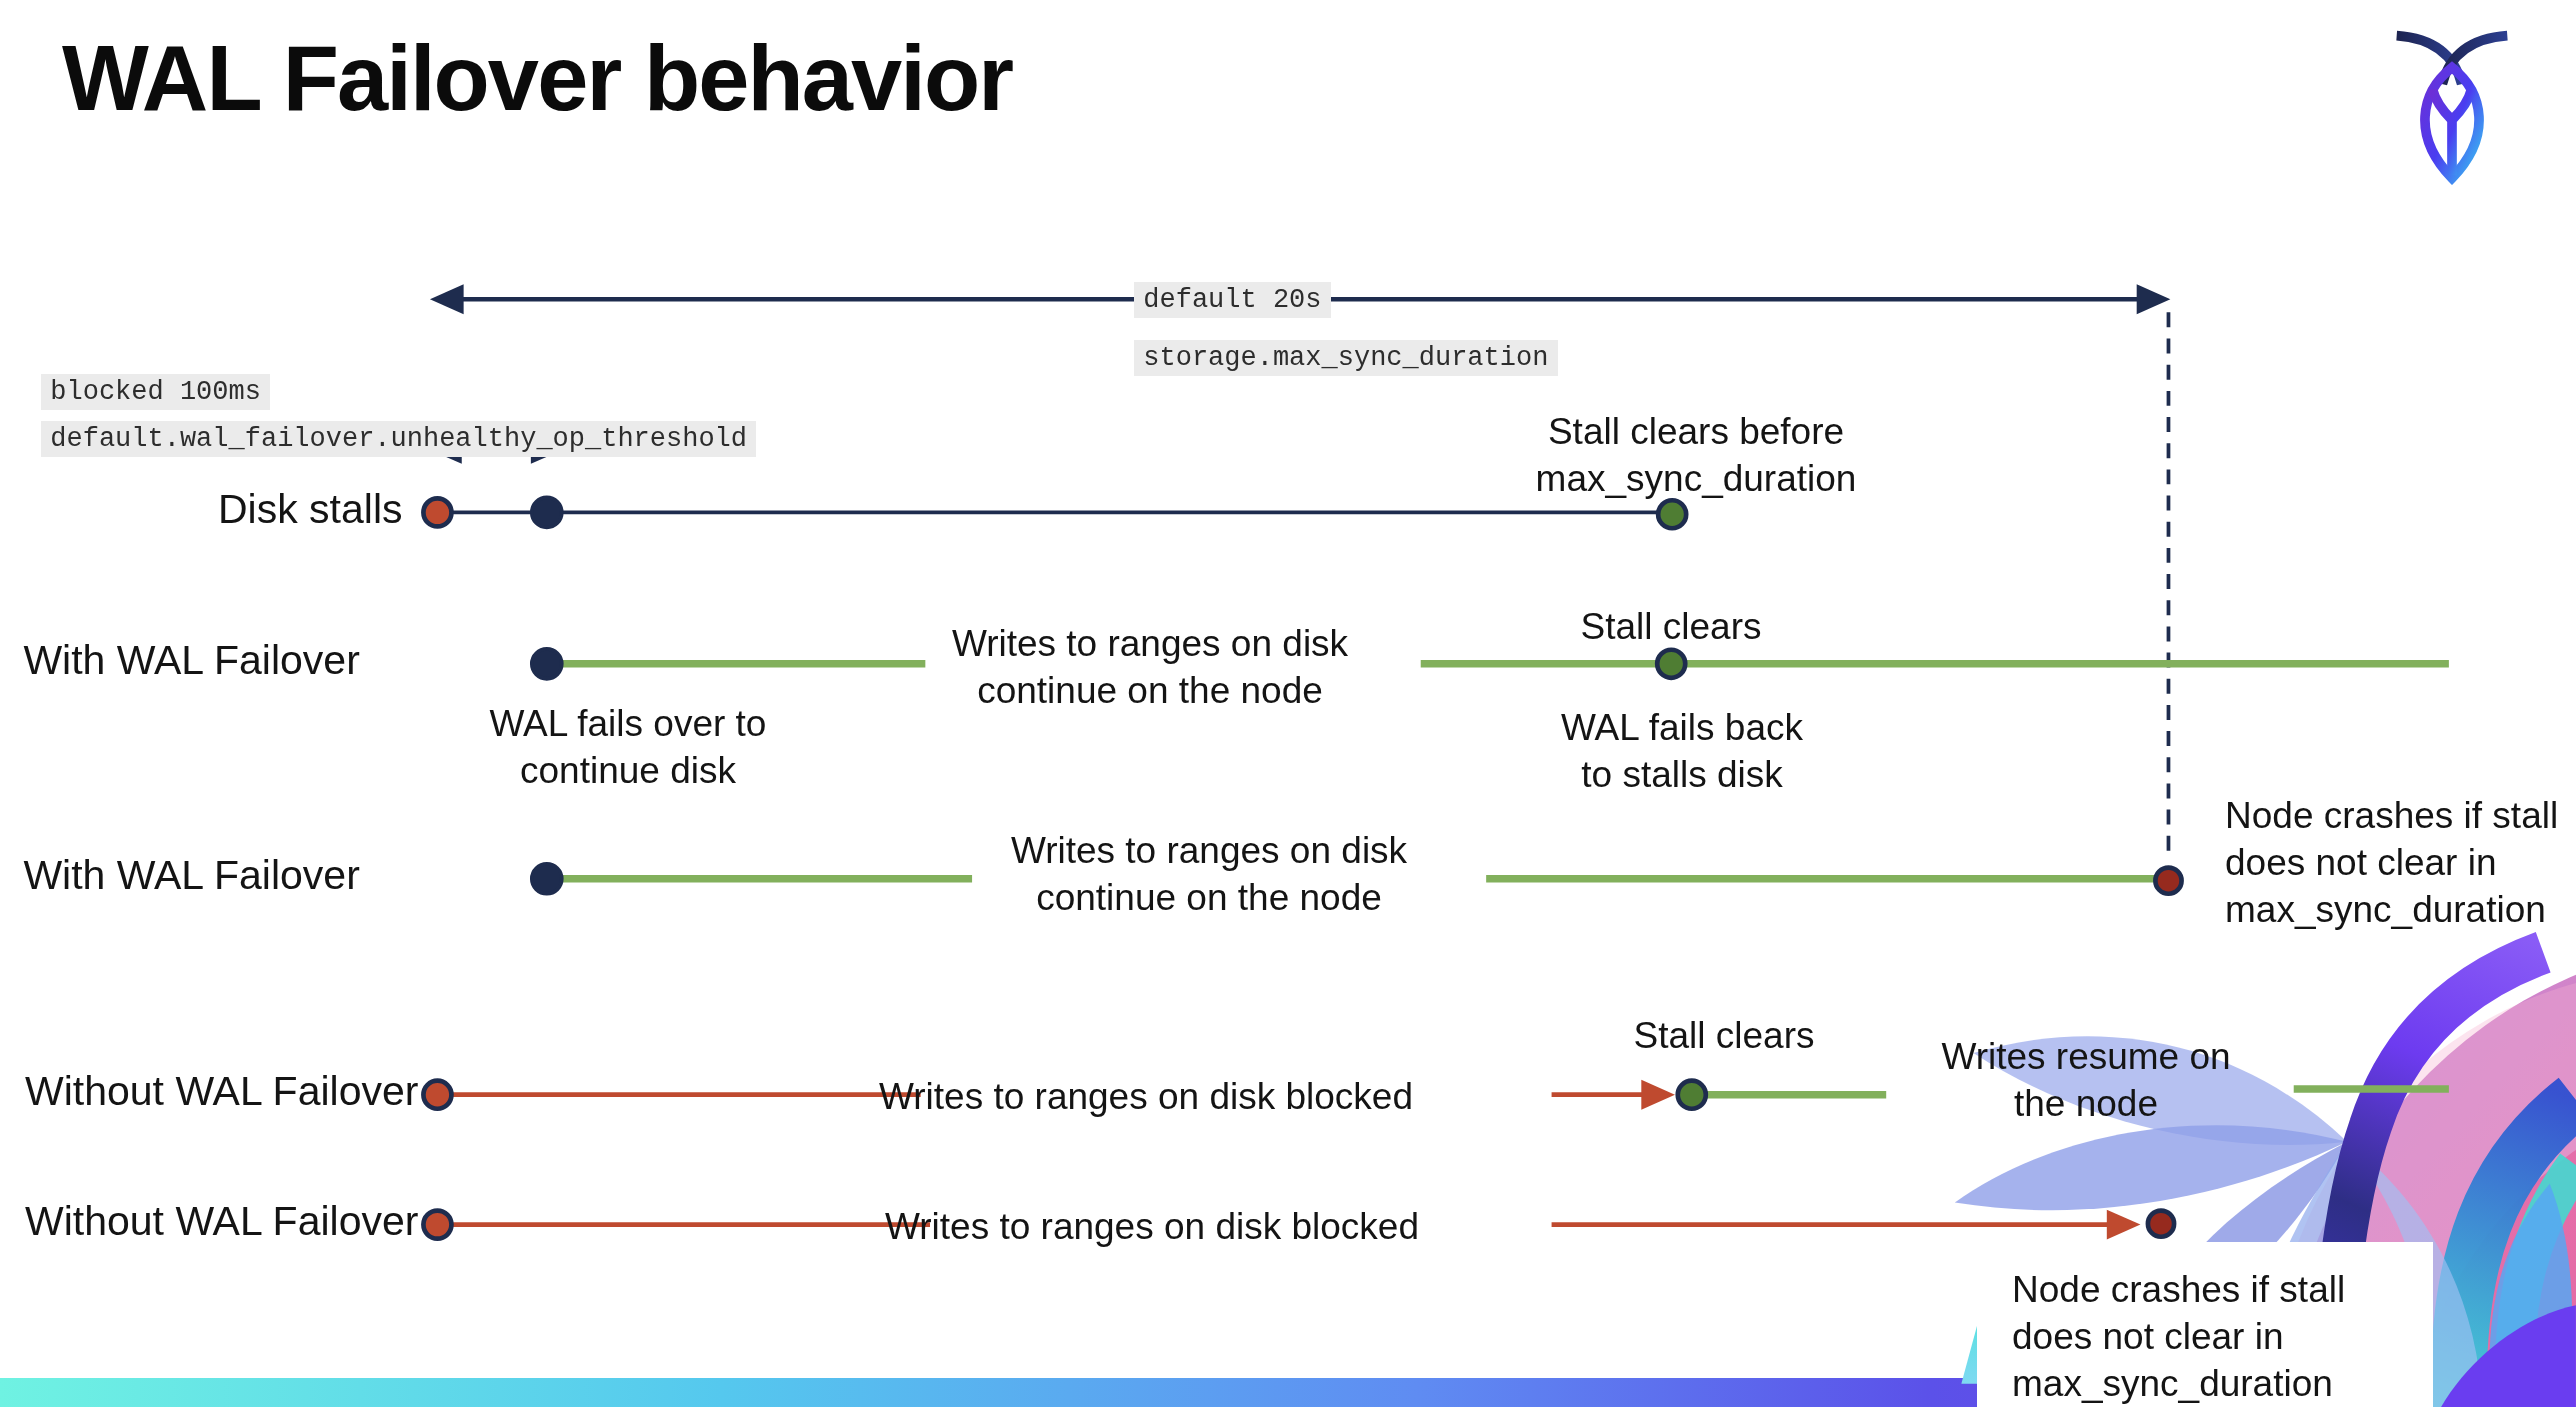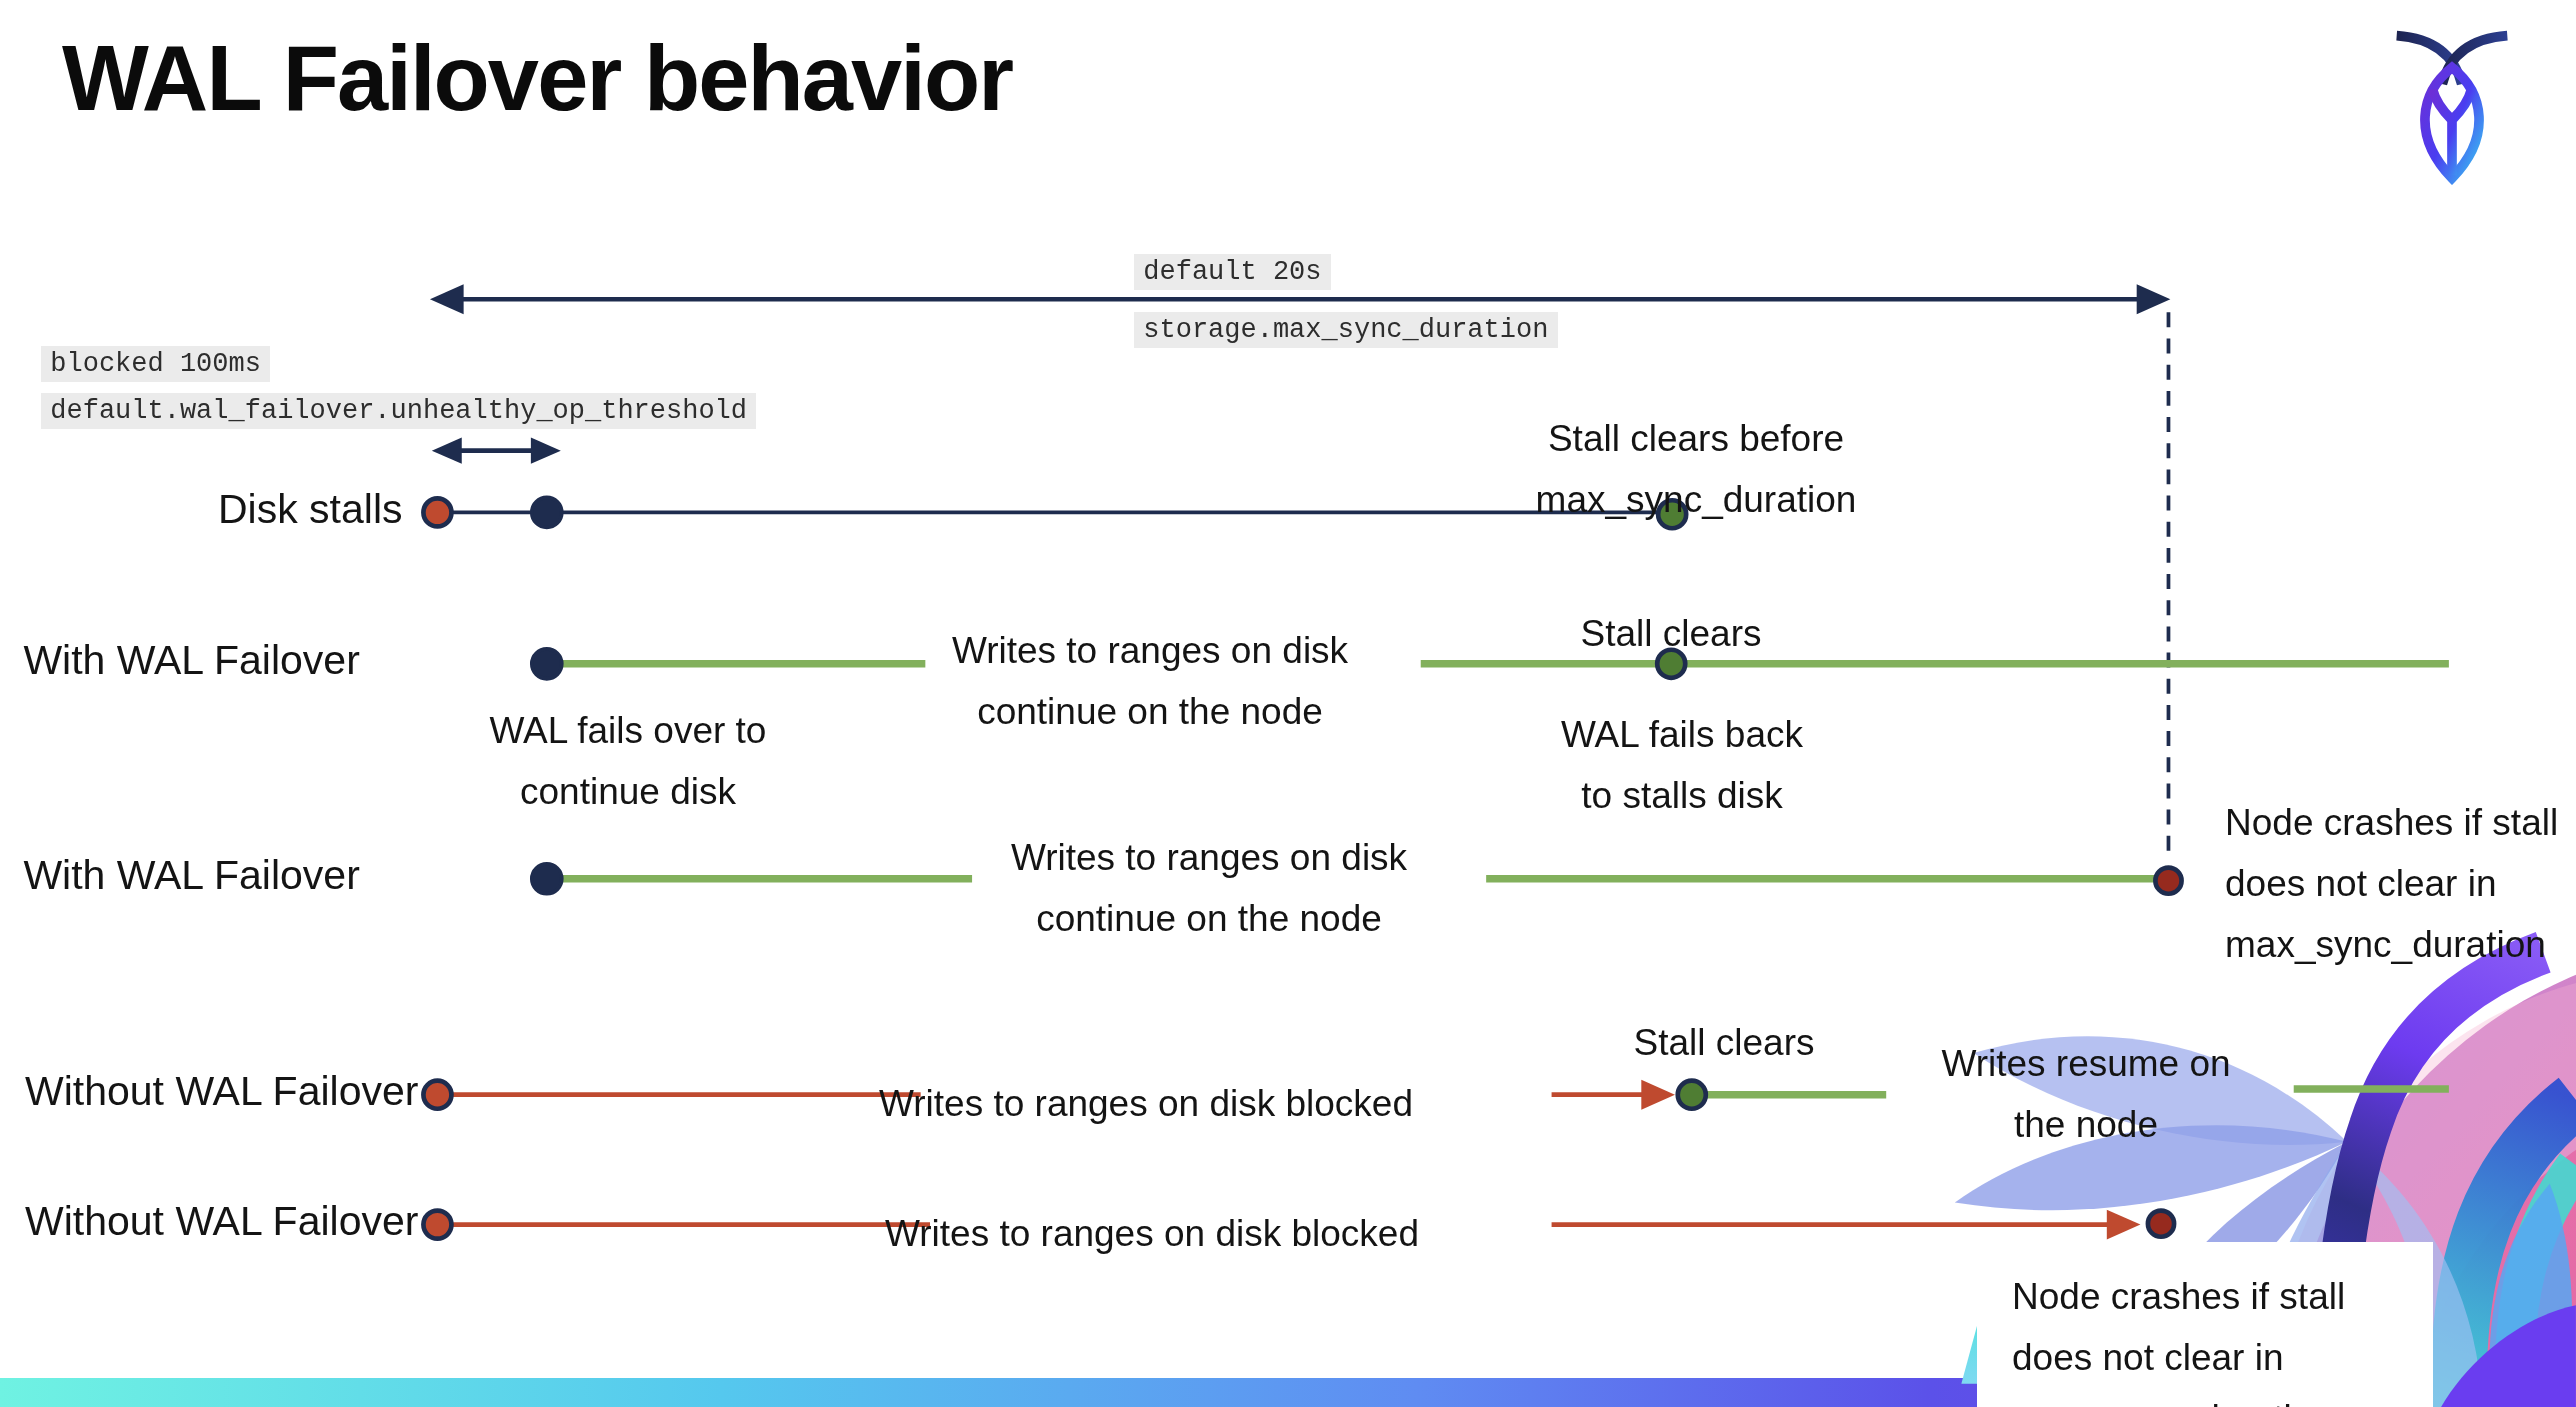--- a/index.html
+++ b/index.html
@@ -1,24 +1,24 @@
 <!DOCTYPE html>
 <html style="font-size:15px"><head>
 <meta charset="utf-8">
 <style>
   html,body{margin:0;padding:0;background:#ffffff;}
   body{width:2576px;height:1408px;position:relative;overflow:hidden;
        font-family:"Liberation Sans", sans-serif;color:#101010;}
   .abs{position:absolute;}
   #page-title{left:62px;top:26px;font-size:92px;font-weight:700;letter-spacing:-1.9px;color:#0b0b0b;z-index:6;}
   .row-label{font-size:41px;color:#141414;z-index:6;white-space:nowrap;}
-  .caption{font-size:37px;line-height:61px;color:#141414;white-space:pre-line;z-index:6;}
+  .caption{font-size:37px;line-height:47px;color:#141414;white-space:pre-line;z-index:6;}
   .caption.centered{transform:translateX(-50%);text-align:center;}
   .code{font-family:"Liberation Mono", monospace;font-size:27px;color:#2d2d2d;
-        background:#ebebeb;padding:2.8px 9.3px;white-space:nowrap;z-index:6;display:inline-block;}
+        background:#ebebeb;padding:2.8px 9.3px;white-space:nowrap;z-index:6;display:inline-block;margin-top:28px;}
   #diagram-svg{left:0;top:0;width:2576px;height:1408px;z-index:4;}
   #art-svg{right:0;bottom:0;width:654px;height:523px;z-index:2;}
   #bottom-bar{left:0;top:1378px;width:2576px;height:30px;z-index:1;
       background:linear-gradient(90deg,#6ff2e2 0%,#55c8ee 28%,#5f8cf2 55%,#5b51e9 75%,#7a3fe0 100%);}
   #crash-box{left:1977px;top:1242px;width:456px;height:165px;background:#ffffff;z-index:5;}
   #crash-box .caption{position:absolute;left:35px;top:24px;transform:none;text-align:left;}
   #logo-svg{left:2382px;top:26px;width:140px;height:159px;z-index:6;}
 </style>
 </head>
 <body>

